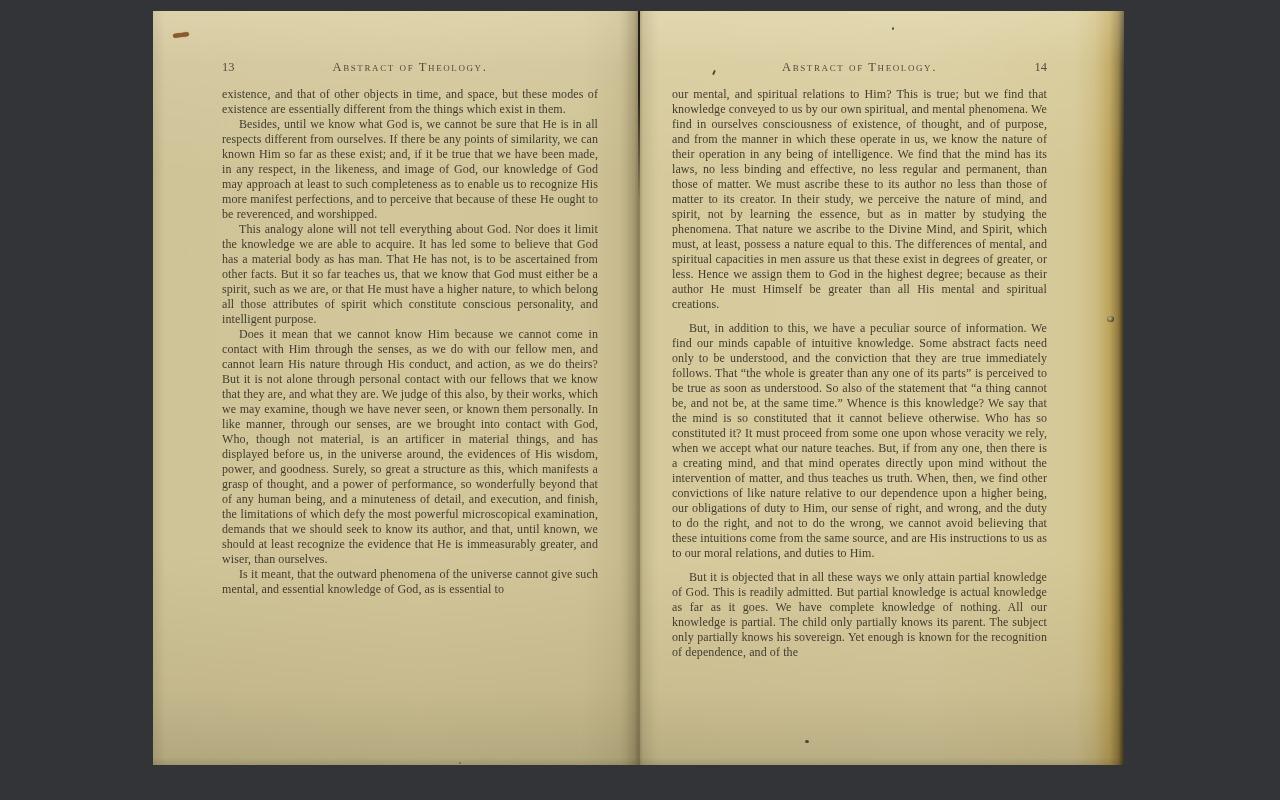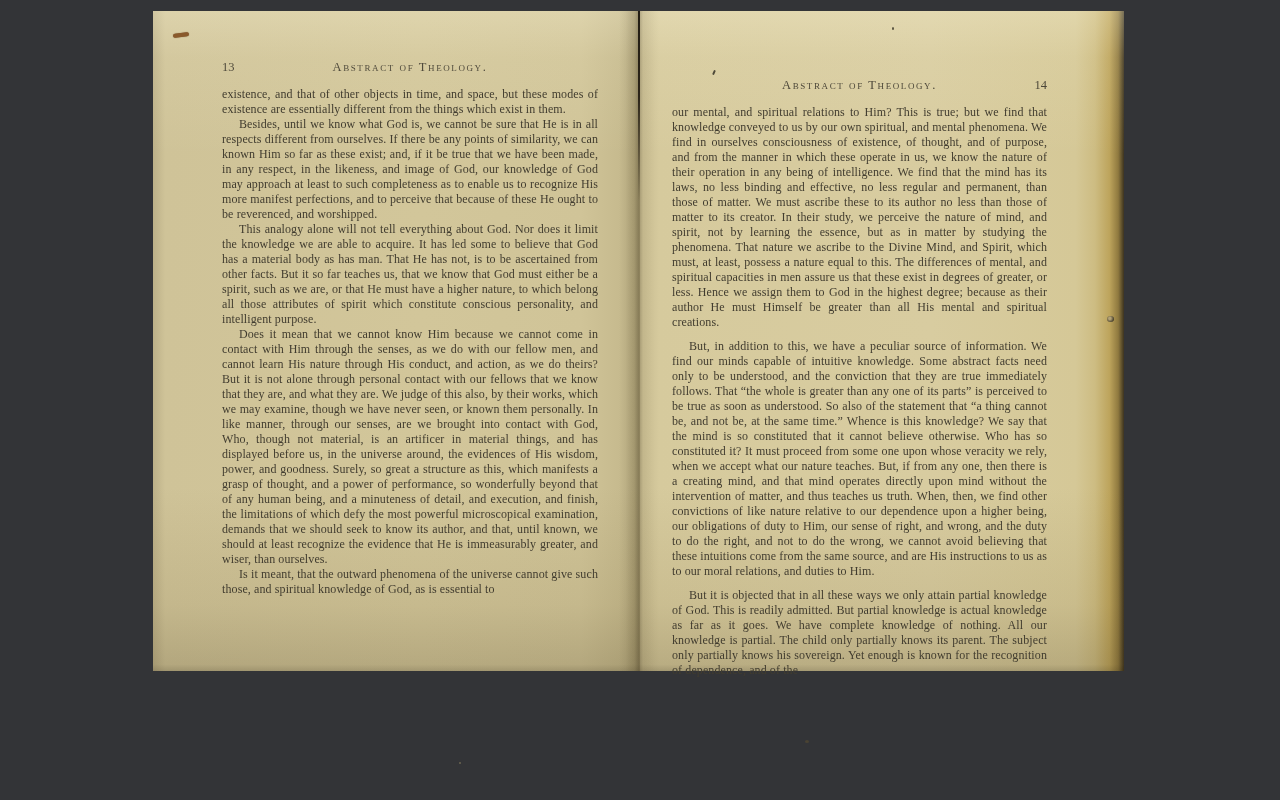--- a/index.html
+++ b/index.html
@@ -10,21 +10,21 @@
     background: #333437;
     overflow: hidden;
     font-family: "Liberation Serif", serif;
   }
 
   .book {
     position: absolute;
     left: 153px;
     top: 11px;
     width: 971px;
-    height: 660px;
+    height: 754px;
     display: flex;
     box-shadow: inset 0 3px 4px -1px rgba(15, 10, 2, 0.55),
                 inset 0 -2px 3px -1px rgba(30, 22, 8, 0.45);
   }
 
   .page {
     position: relative;
     height: 100%;
     box-sizing: border-box;
     color: #413c2f;
@@ -48,21 +48,21 @@
   .page-left {
     width: 487px;
     padding: 49px 42px 0 69px;
     background: linear-gradient(to right,
       #bcb088 0%, #cfc398 2.5%, #d2c69a 55%,
       #d0c498 88%, #c5b98d 97%, #aca074 100%);
   }
 
   .page-right {
     width: 484px;
-    padding: 67px 77px 0 32px;
+    padding: 49px 77px 0 32px;
     background: linear-gradient(to right,
       #cfc396 0%, #d6ca9d 3%, #d8cca0 60%,
       #d5c897 90%, #cdbc82 94%, #bda45c 97%,
       #8f793f 98.8%, #3c331f 100%);
   }
 
   .header-row {
     position: relative;
     height: 16px;
     margin-bottom: 11px;
@@ -167,21 +167,21 @@
   <div class="page page-left">
     <div class="header-row">
       <span class="pagenum num-left">13</span>
       <span class="running-header">Abstract of Theology.</span>
     </div>
     <div class="text-block" id="left-paragraphs">
         <p class="cont">existence, and that of other objects in time, and space, but these modes of existence are essentially different from the things which exist in them.</p>
         <p class="">Besides, until we know what God is, we cannot be sure that He is in all respects different from ourselves.  If there be any points of similarity, we can known Him so far as these exist; and, if it be true that we have been made, in any respect, in the likeness, and image of God, our knowledge of God may approach at least to such completeness as to enable us to recognize His more manifest perfections, and to perceive that because of these He ought to be reverenced, and worshipped.</p>
         <p class="">This analogy alone will not tell everything about God.  Nor does it limit the knowledge we are able to acquire.  It has led some to believe that God has a material body as has man.  That He has not, is to be ascertained from other facts.  But it so far teaches us, that we know that God must either be a spirit, such as we are, or that He must have a higher nature, to which belong all those attributes of spirit which constitute conscious personality, and intelligent purpose.</p>
         <p class="">Does it mean that we cannot know Him because we cannot come in contact with Him through the senses, as we do with our fellow men, and cannot learn His nature through His conduct, and action, as we do theirs?  But it is not alone through personal contact with our fellows that we know that they are, and what they are.  We judge of this also, by their works, which we may examine, though we have never seen, or known them personally.  In like manner, through our senses, are we brought into contact with God, Who, though not material, is an artificer in material things, and has displayed before us, in the universe around, the evidences of His wisdom, power, and goodness. Surely, so great a structure as this, which manifests a grasp of thought, and a power of performance, so wonderfully beyond that of any human being, and a minuteness of detail, and execution, and finish, the limitations of which defy the most powerful microscopical examination, demands that we should seek to know its author, and that, until known, we should at least recognize the evidence that He is immeasurably greater, and wiser, than ourselves.</p>
-        <p class="">Is it meant, that the outward phenomena of the universe cannot give such those, and spiritual knowledge of God, as is essential to</p>
+        <p class="">Is it meant, that the outward phenomena of the universe cannot give such mental, and essential knowledge of God, as is essential to</p>
       </div>
   </div>
 
   <div class="page page-right">
     <div class="header-row">
       <span class="running-header">Abstract of Theology.</span>
       <span class="pagenum num-right">14</span>
     </div>
     <div class="text-block" id="right-paragraphs">
         <p class="cont">our mental, and spiritual relations to Him?  This is true; but we find that knowledge conveyed to us by our own spiritual, and mental phenomena.  We find in ourselves consciousness of existence, of thought, and of purpose, and from the manner in which these operate in us, we know the nature of their operation in any being of intelligence.  We find that the mind has its laws, no less binding and effective, no less regular and permanent, than those of matter.  We must ascribe these to its author no less than those of matter to its creator.  In their study, we perceive the nature of mind, and spirit, not by learning the essence, but as in matter by studying the phenomena.  That nature we ascribe to the Divine Mind, and Spirit, which must, at least, possess a nature equal to this.  The differences of mental, and spiritual capacities in men assure us that these exist in degrees of greater, or less.  Hence we assign them to God in the highest degree; because as their author He must Himself be greater than all His mental and spiritual creations.</p>

